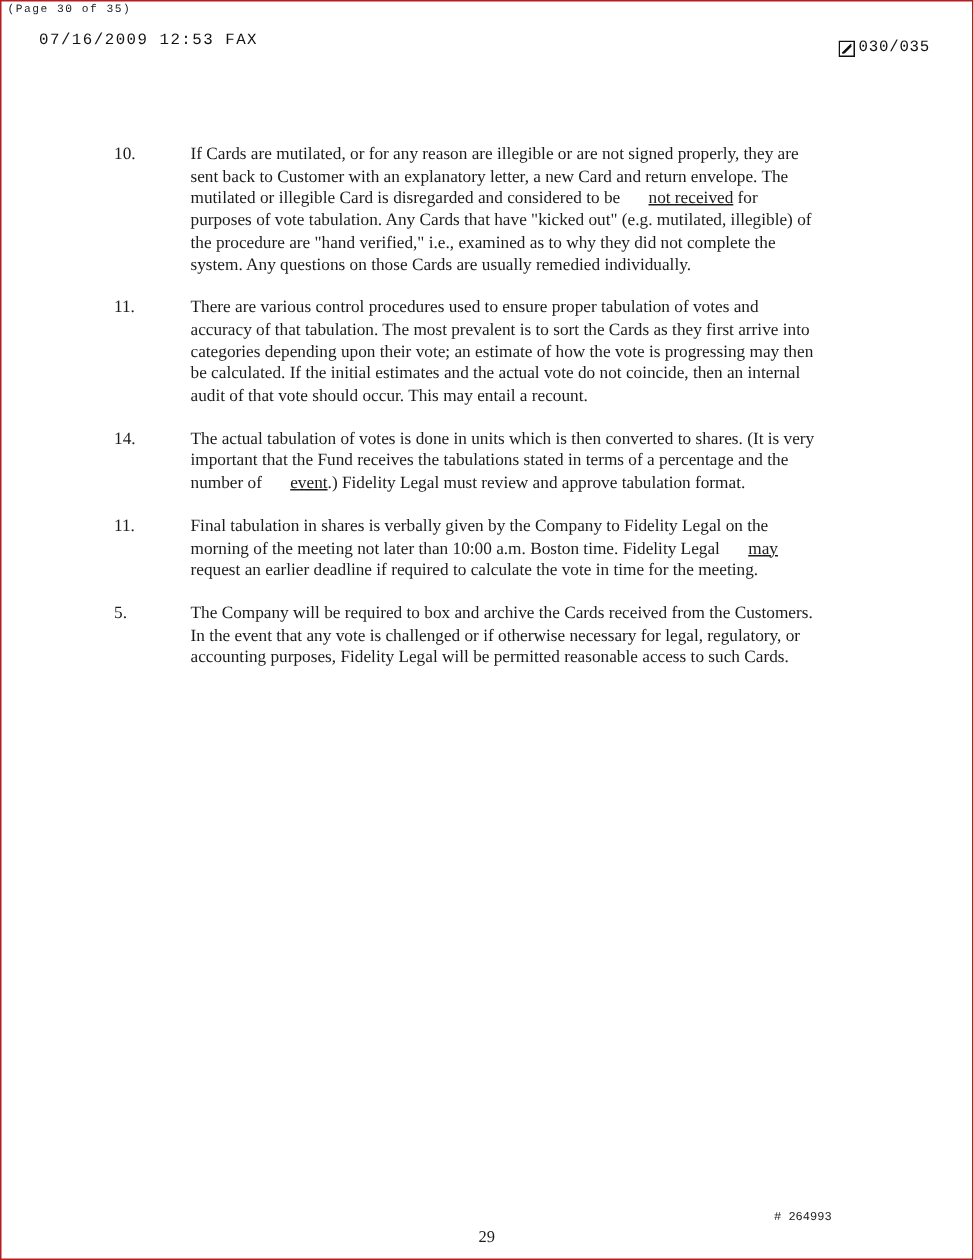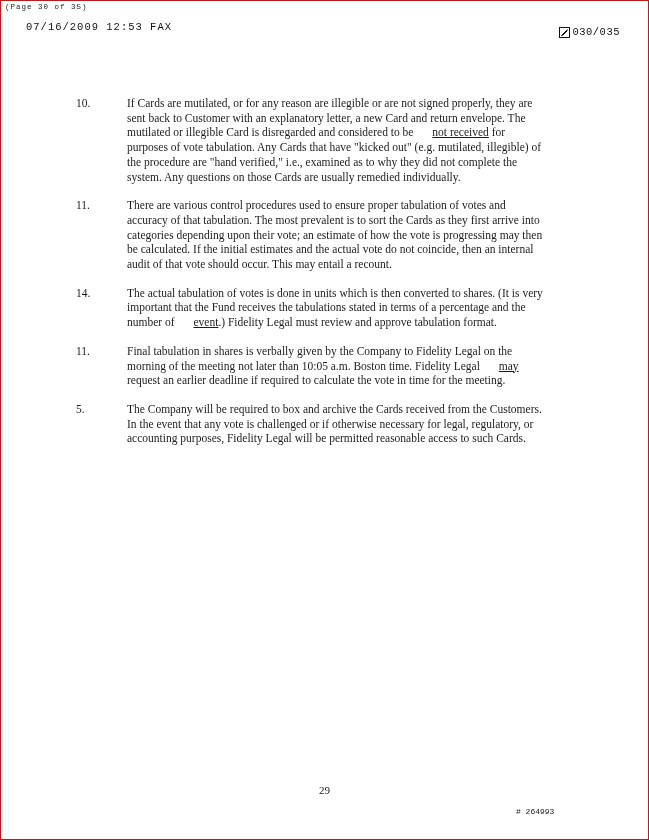--- a/index.html
+++ b/index.html
@@ -79,21 +79,21 @@
   }
   .u {
     text-decoration: underline;
     margin-left: 16px;
   }
   
   .page-number {
     position: absolute;
     left: 0;
     right: 0;
-    top: 783px;
+    top: 818px;
     text-align: center;
     font-size: 11px;
     color: #1c1c1c;
   }
   .doc-number {
     position: absolute;
     left: 515px;
     top: 806px;
     font-family: "Liberation Mono", "DejaVu Sans Mono", monospace;
     font-size: 8px;
@@ -127,21 +127,21 @@
       <div class="item">
         <div class="num">11.</div>
         <div class="txt"><span>There are various control procedures used to ensure proper tabulation of votes and accuracy of that tabulation.  The most prevalent is to sort the Cards as they first arrive into categories depending upon their vote; an estimate of how the vote is progressing may then be calculated.  If the initial estimates and the actual vote do not coincide, then an internal audit of that vote should occur.  This may entail a recount.</span></div>
       </div>
       <div class="item">
         <div class="num">14.</div>
         <div class="txt"><span>The actual tabulation of votes is done in units which is then converted to shares.  (It is very important that the Fund receives the tabulations stated in terms of a percentage and the number of </span><span class="u">event</span><span>.)  Fidelity Legal must review and approve tabulation format.</span></div>
       </div>
       <div class="item">
         <div class="num">11.</div>
-        <div class="txt"><span>Final tabulation in shares is verbally given by the Company to Fidelity Legal on the morning of the meeting not later than 10:05 a.m. Boston time.  Fidelity Legal </span><span class="u">may</span><span> request an earlier deadline if required to calculate the vote in time for the meeting.</span></div>
+        <div class="txt"><span>Final tabulation in shares is verbally given by the Company to Fidelity Legal on the morning of the meeting not later than 10:00 a.m. Boston time.  Fidelity Legal </span><span class="u">may</span><span> request an earlier deadline if required to calculate the vote in time for the meeting.</span></div>
       </div>
       <div class="item">
         <div class="num">5.</div>
         <div class="txt"><span>The Company will be required to box and archive the Cards received from the Customers.  In the event that any vote is challenged or if otherwise necessary for legal, regulatory, or accounting purposes, Fidelity Legal will be permitted reasonable access to such Cards.</span></div>
       </div>
     </div>
 
   <div class="page-number">29</div>
 
   <div class="doc-number"># 264993</div>

